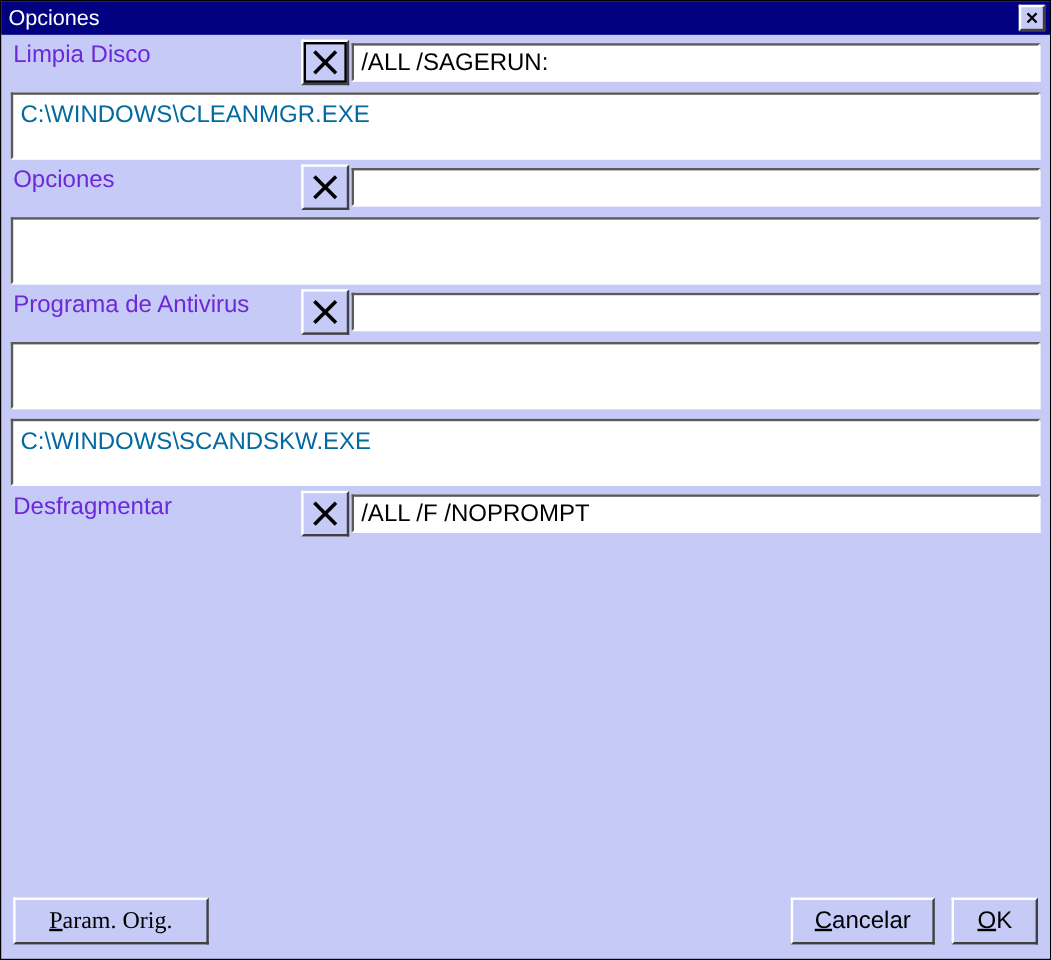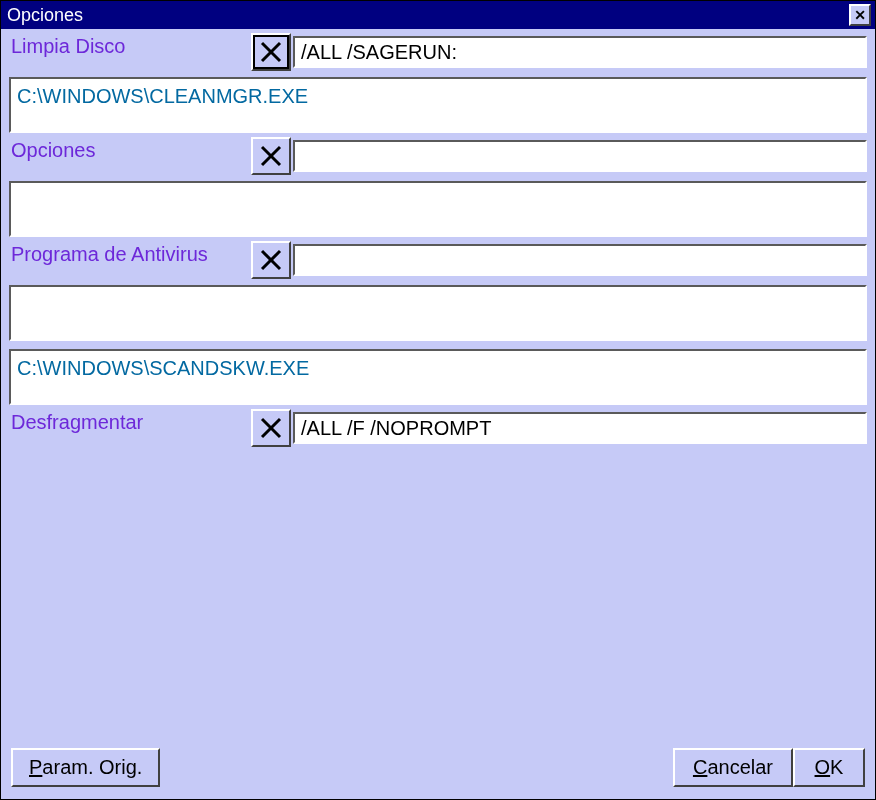--- a/index.html
+++ b/index.html
@@ -110,35 +110,35 @@
   }
   .footer {
     position: absolute;
     bottom: 12px;
     left: 10px;
     right: 10px;
     display: flex;
     justify-content: space-between;
     align-items: center;
   }
-  .footer-right { display:flex; }
+  .footer-right { display:flex; gap: 14px; }
   .btn {
     background: #c6caf7;
     border-top: 2px solid #fff;
     border-left: 2px solid #fff;
     border-right: 2px solid #404040;
     border-bottom: 2px solid #404040;
     font-size: 20px;
     padding: 6px 18px;
     cursor: pointer;
     color: #000;
     min-width: 72px;
     text-align: center;
   }
-  .btn.param { padding: 6px 16px; }
+  .btn.param { padding: 6px 28px; font-family: Liberation Serif, serif; }
   .underline-span { text-decoration: underline; }
 </style>
 </head>
 <body>
 
 <div class="window">
   <div class="titlebar">
     <span class="title">Opciones</span>
     <div class="close-btn">✕</div>
   </div>

